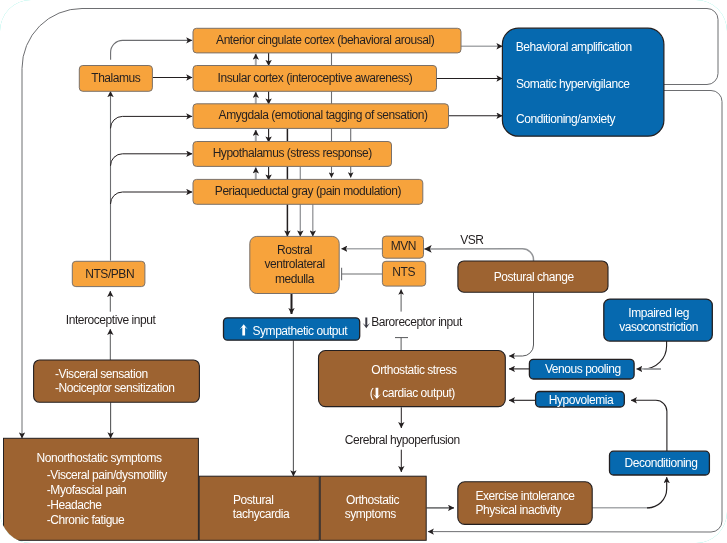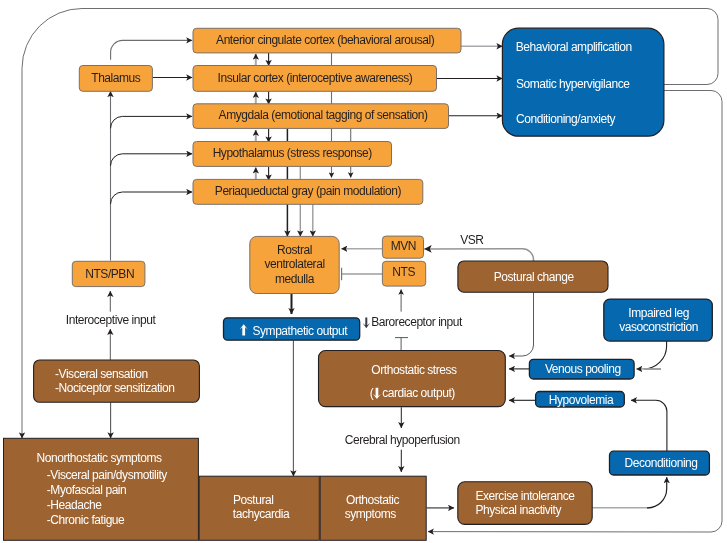--- a/index.html
+++ b/index.html
@@ -1,17 +1,17 @@
 <!DOCTYPE html>
 <html><head>
 <meta charset="utf-8">
 <title>Diagram</title>
 <style>
   html,body{margin:0;padding:0;background:#ffffff;}
-  #stage{position:relative;width:727px;height:543px;background:#5eead4;overflow:hidden;}
+  #stage{position:relative;width:727px;height:543px;background:#5eead4;overflow:hidden;border-radius:31px;}
   #diagram{position:absolute;left:0;top:0;}
   text{font-family:"Liberation Sans",sans-serif;font-size:12px;letter-spacing:-0.45px;}
   .tx-dark{fill:#231F20;}
   .tx-light{fill:#FFFFFF;}
 </style>
 </head>
 <body>
 
 <div id="stage">
 <svg id="diagram" width="727" height="543" viewBox="0 0 727 543" xmlns="http://www.w3.org/2000/svg">

